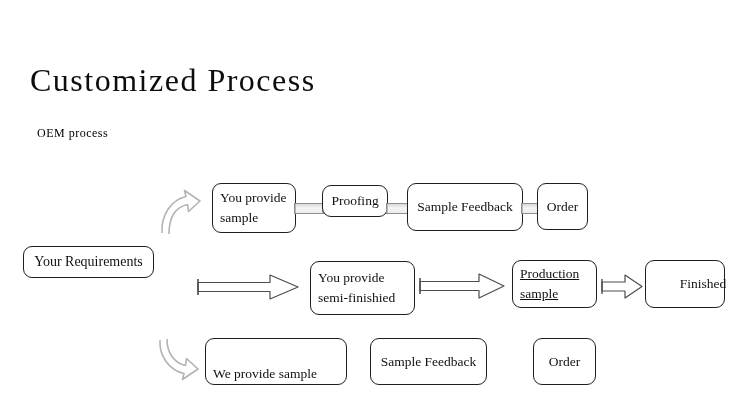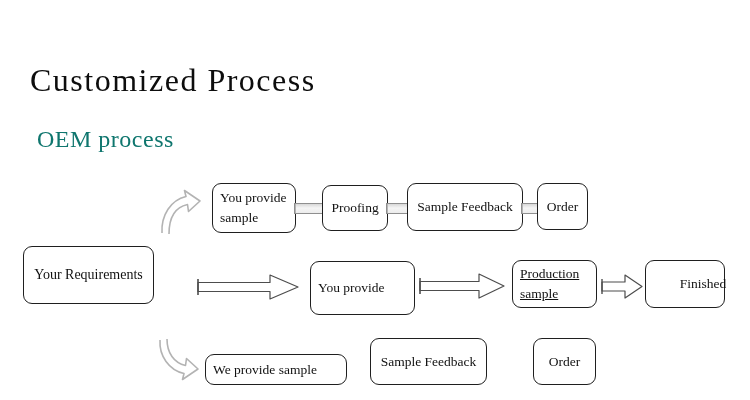--- a/index.html
+++ b/index.html
@@ -18,23 +18,23 @@
     position: absolute;
     left: 30px; top: 22px;
     font-size: 32px;
     letter-spacing: 1.5px;
     color: #0d0d0d;
     white-space: nowrap;
   }
   .page-subtitle {
     position: absolute;
     left: 37px; top: 86px;
-    font-size: 24px;
+    font-size: 12px;
     letter-spacing: 0.5px;
-    color: #0f766e;
+    color: #000000;
     white-space: nowrap;
   }
   .node {
     position: absolute;
     border: 1.5px solid #1f1f1f;
     border-radius: 9px;
     background: #ffffff;
     font-size: 13.5px;
     line-height: 1.45;
     display: flex;
@@ -54,36 +54,36 @@
   .arrow-svg { position: absolute; display: block; }
 </style>
 </head>
 <body>
 
 <div class="stage">
 
   <div class="page-title">Customized Process</div>
   <div class="page-subtitle">OEM process</div>
 
-  <div class="node center" style="left:23px; top:206px; width:131px; height:58px; font-size:14px;align-items:center;">
+  <div class="node center" style="left:23px; top:206px; width:131px; height:32px; font-size:14px;align-items:center;">
     <span>Your Requirements</span>
   </div>
 
   <svg class="arrow-svg" style="left:158px; top:148px;" width="44" height="48" viewBox="0 0 44 48">
     <path d="M4,45 C3,27 13,12 28,8.5 L26.5,2.5 L42,13 L30.5,23.5 L29.5,16.5 C18,19 11,29 11,46" fill="#ffffff" stroke="#b3b3b3" stroke-width="1.6" stroke-linejoin="round"></path>
   </svg>
 
   <div class="node left" style="left:212px; top:143px; width:84px; height:50px;">
     <span>You provide</span>
     <span>sample</span>
   </div>
 
   <div class="pipe" style="left:294px; top:163px; width:30px;"></div>
 
-  <div class="node center" style="left:322px; top:145px; width:66px; height:46px;">
+  <div class="node center" style="left:322px; top:145px; width:66px; height:32px;">
     <span>Proofing</span>
   </div>
 
   <div class="pipe" style="left:386px; top:163px; width:23px;"></div>
 
   <div class="node center" style="left:407px; top:143px; width:116px; height:48px;">
     <span>Sample Feedback</span>
   </div>
 
   <div class="pipe" style="left:521px; top:163px; width:18px;"></div>
@@ -92,20 +92,21 @@
     <span>Order</span>
   </div>
 
   <svg class="arrow-svg" style="left:195px; top:232px;" width="106" height="30" viewBox="0 0 106 30">
     <path d="M3,10.5 L75,10.5 L75,3 L103,15 L75,27 L75,19.5 L3,19.5 Z" fill="#ffffff" stroke="#4d4d4d" stroke-width="1.2" stroke-linejoin="round"></path>
     <line x1="3" y1="7" x2="3" y2="23" stroke="#4d4d4d" stroke-width="1.6"></line>
   </svg>
 
   <div class="node left" style="left:310px; top:221px; width:105px; height:54px;">
     <span>You provide</span>
+    <span>semi-finishied</span>
   </div>
 
   <svg class="arrow-svg" style="left:417px; top:231px;" width="90" height="30" viewBox="0 0 90 30">
     <path d="M3,10.5 L62,10.5 L62,3 L87,15 L62,27 L62,19.5 L3,19.5 Z" fill="#ffffff" stroke="#4d4d4d" stroke-width="1.2" stroke-linejoin="round"></path>
     <line x1="3" y1="7" x2="3" y2="23" stroke="#4d4d4d" stroke-width="1.6"></line>
   </svg>
 
   <div class="node left" style="left:512px; top:220px; width:85px; height:48px;text-decoration:underline;">
     <span>Production</span>
     <span>sample</span>
@@ -117,21 +118,21 @@
   </svg>
 
   <div class="node center" style="left:645px; top:220px; width:80px; height:48px;padding-left:36px;">
     <span>Finished</span>
   </div>
 
   <svg class="arrow-svg" style="left:156px; top:298px;" width="44" height="44" viewBox="0 0 44 44">
     <path d="M4,2 C3,18 13,32 28,35.5 L26.5,41.5 L42,31 L30.5,20.5 L29.5,27.5 C18,25 11,15 11,1" fill="#ffffff" stroke="#b3b3b3" stroke-width="1.6" stroke-linejoin="round"></path>
   </svg>
 
-  <div class="node left" style="left:205px; top:314px; width:142px; height:31px;">
+  <div class="node left" style="left:205px; top:298px; width:142px; height:47px;justify-content:flex-end;">
     <span>We provide sample</span>
   </div>
 
   <div class="node center" style="left:370px; top:298px; width:117px; height:47px;">
     <span>Sample Feedback</span>
   </div>
 
   <div class="node center" style="left:533px; top:298px; width:63px; height:47px;">
     <span>Order</span>
   </div>

